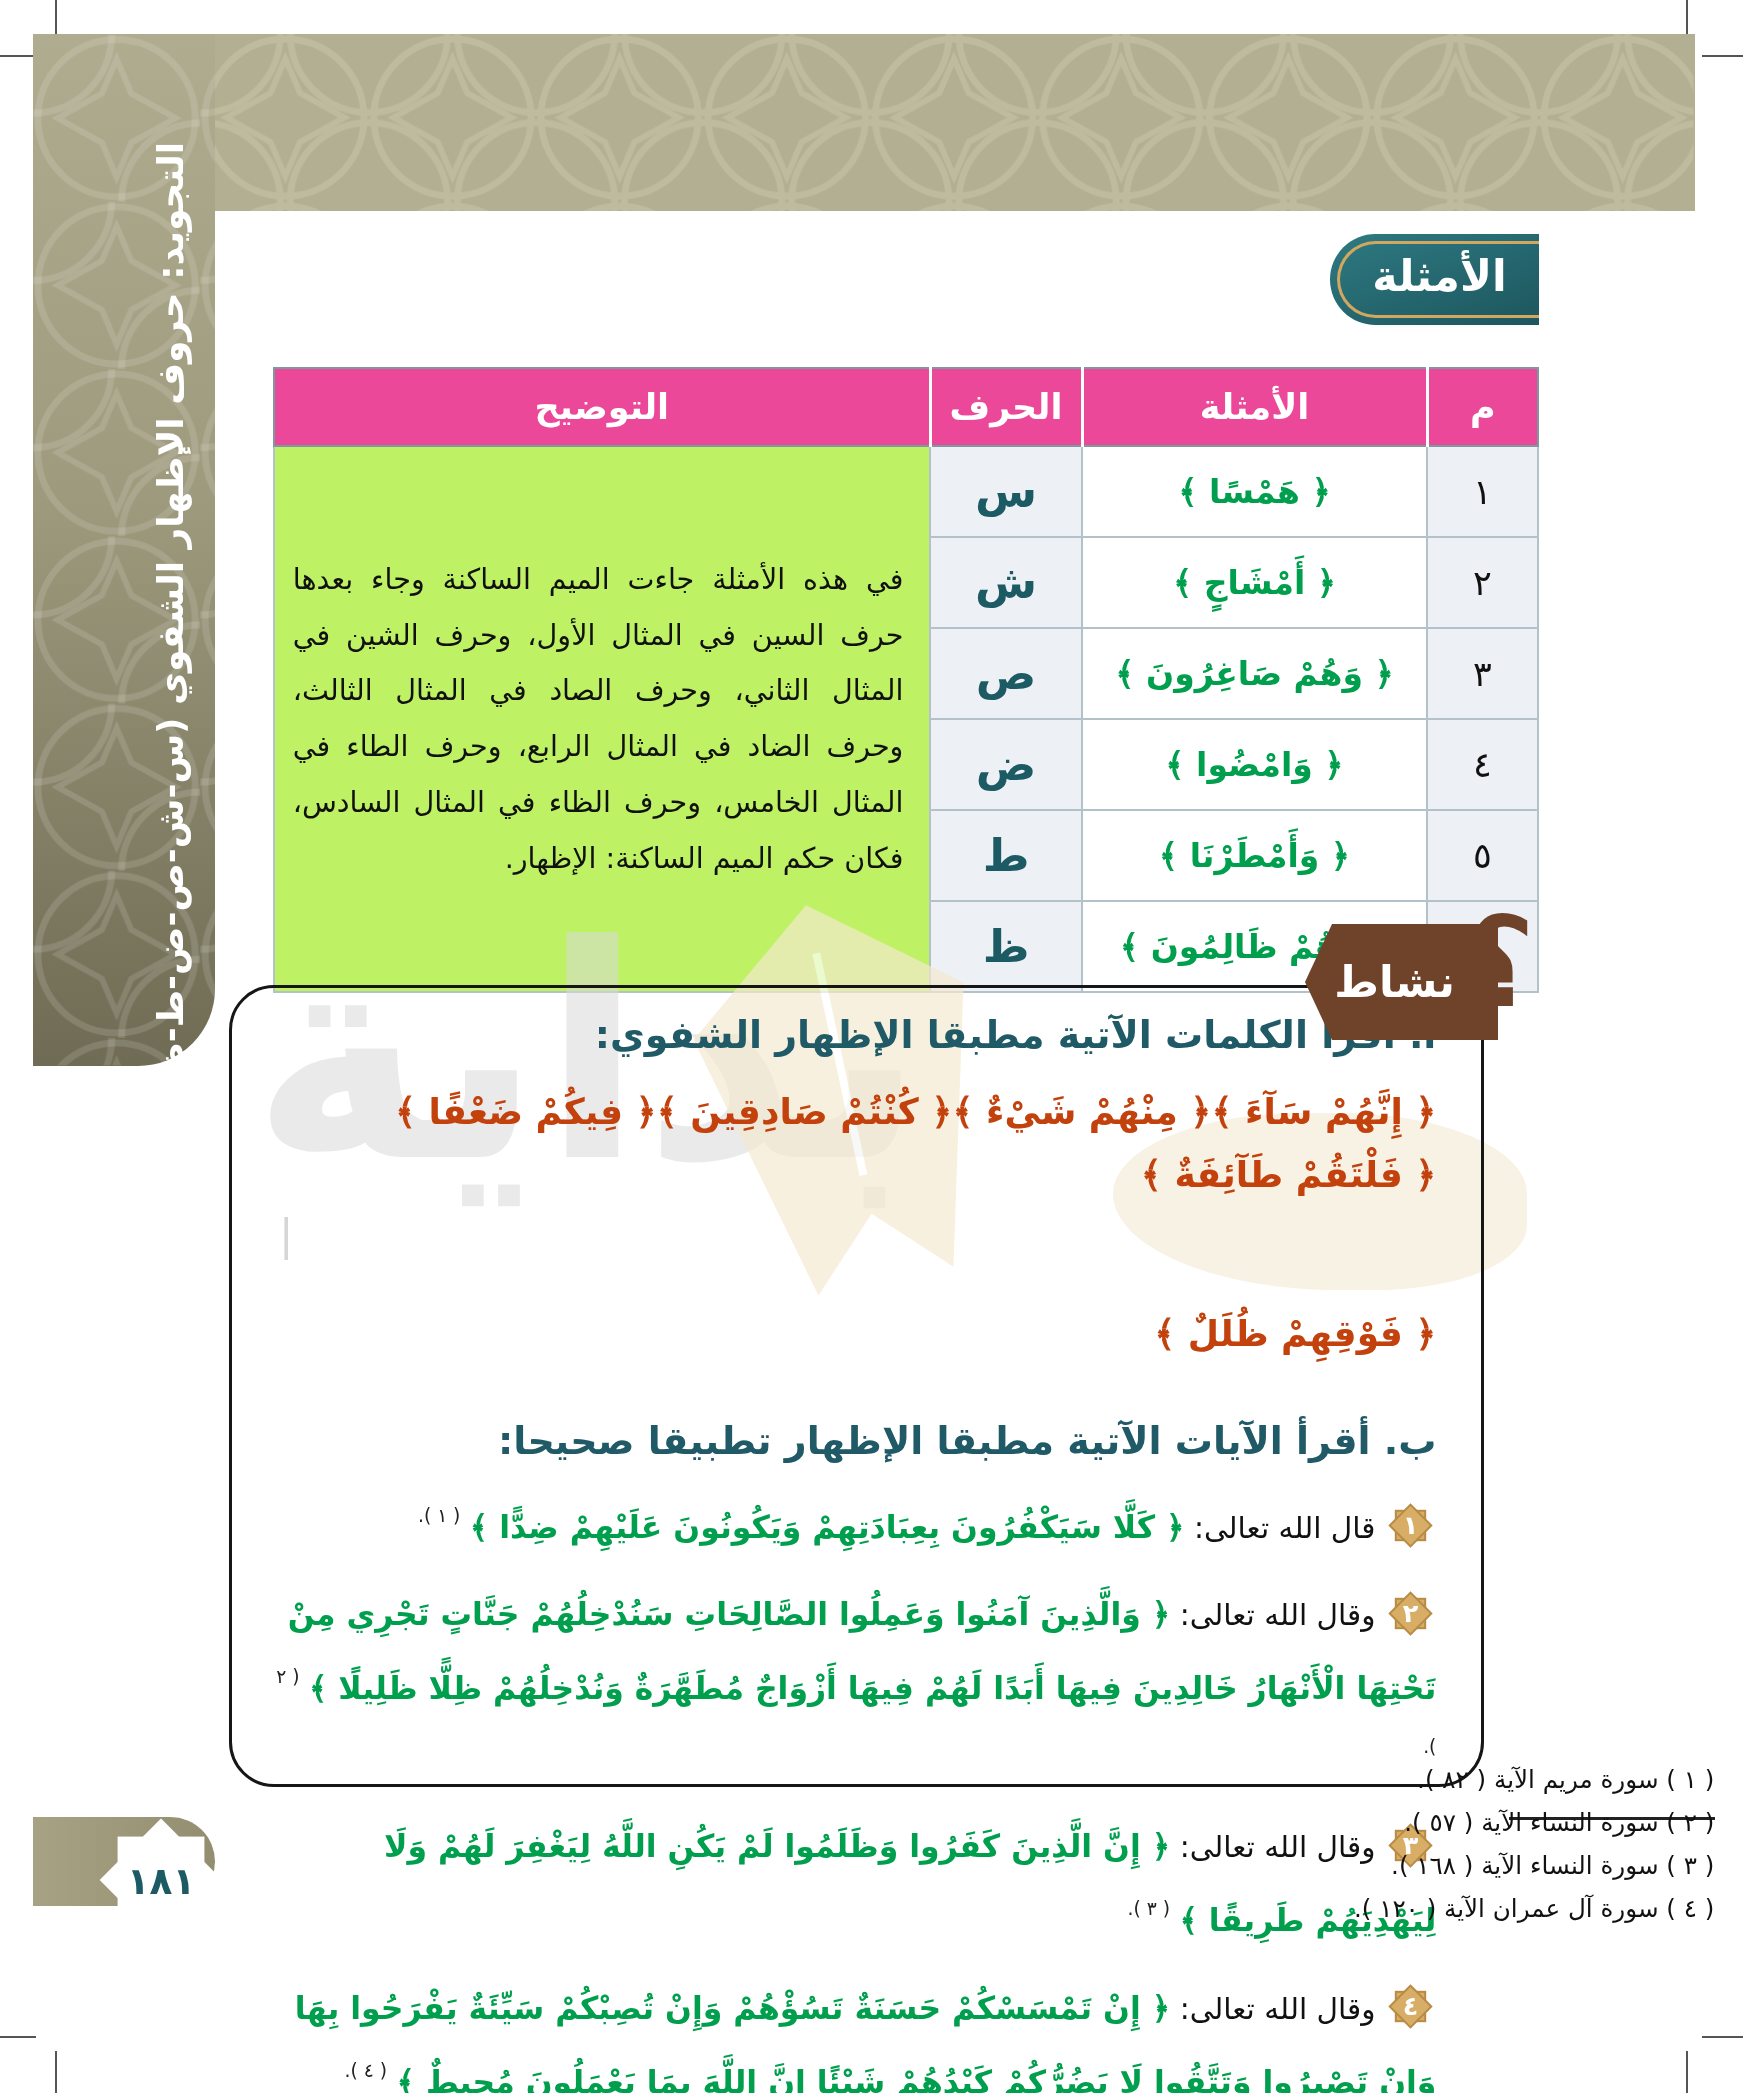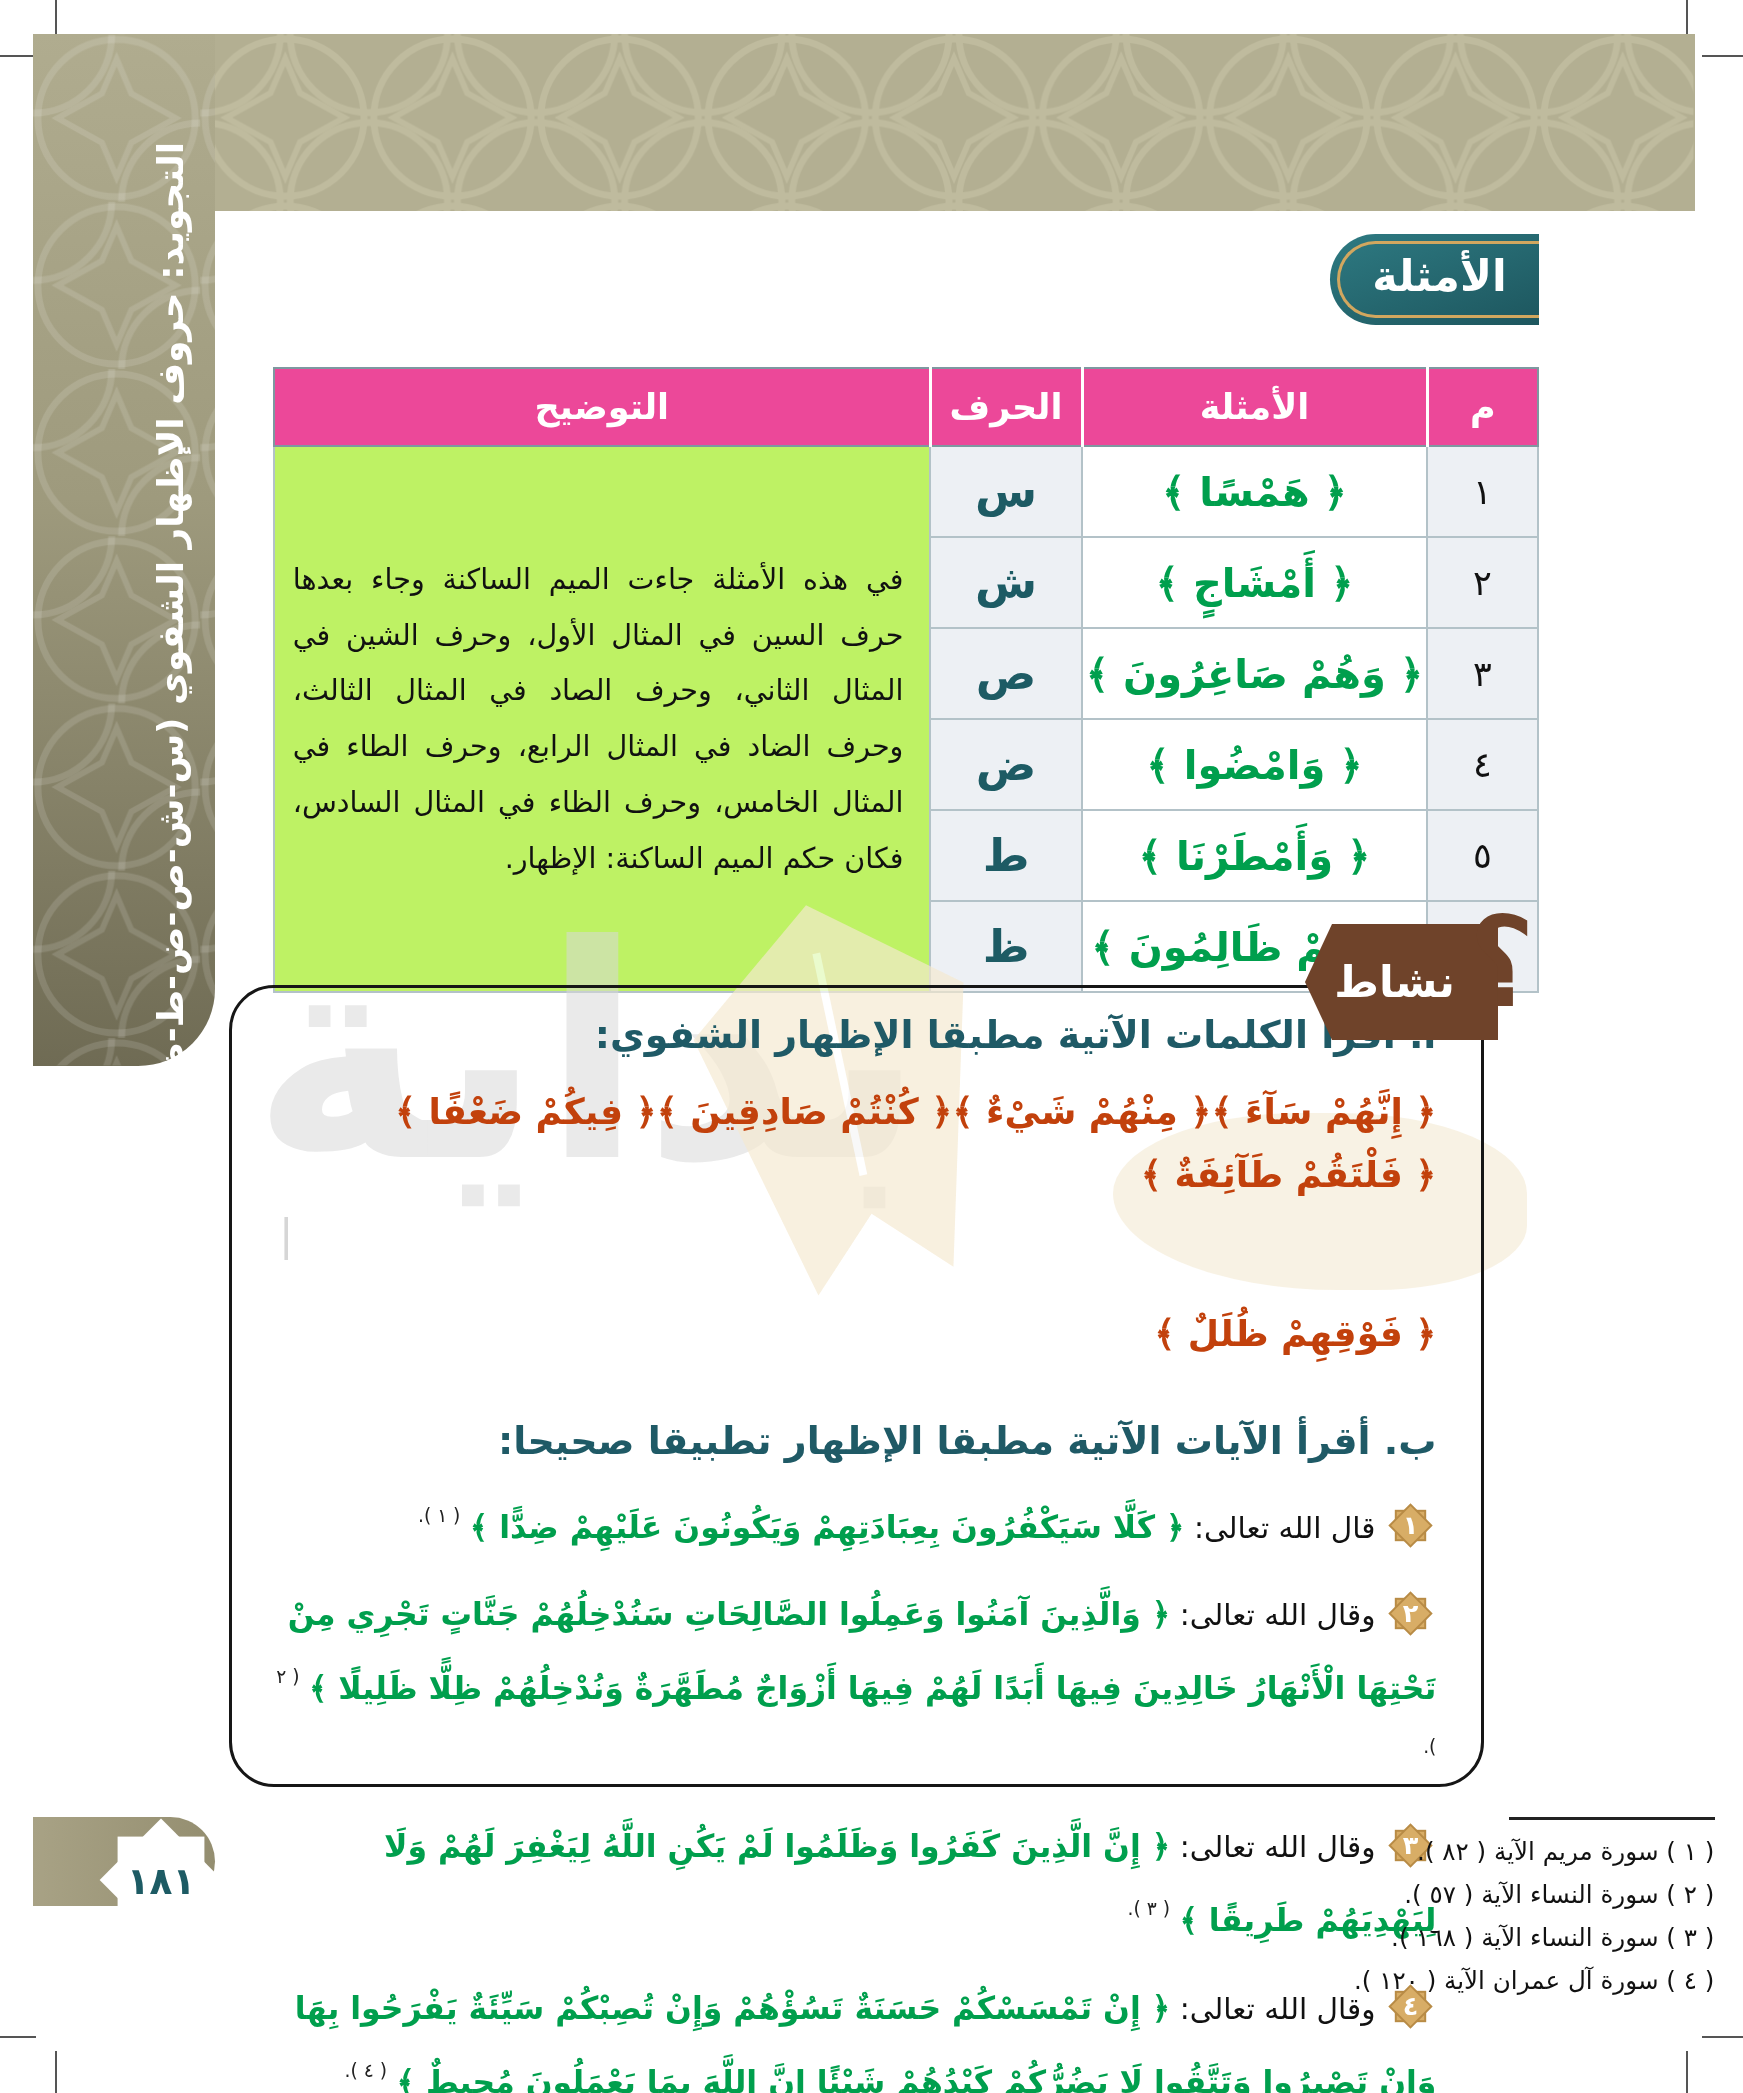--- a/index.html
+++ b/index.html
@@ -37,21 +37,21 @@
   .extab-label{color:#fff;font-size:43px;font-weight:bold;line-height:1;padding-bottom:5.9px;}
 
   
   .ex-table{position:absolute;left:273px;top:367px;width:1264px;border-collapse:collapse;
             border:2px solid #7e98a0;table-layout:fixed;}
   .ex-table th{background:#ec4899;color:#fff;font-size:35px;font-weight:bold;height:74px;
             border-left:3px solid #ffffff;border-bottom:2px solid #7e98a0;}
   .ex-table th:last-child{border-left:none;}
   .ex-table td{border:2px solid #b3c2c8;height:87px;text-align:center;vertical-align:middle;}
   td.c-num{background:#edf0f4;font-size:35px;color:#111;}
-  td.c-ex{background:#ffffff;color:#009f4d;font-size:40px;font-weight:bold;}
+  td.c-ex{background:#ffffff;color:#009f4d;font-size:33px;font-weight:bold;}
   td.c-letter{background:#edf0f4;color:#1d5b64;font-size:45px;font-weight:bold;}
   td.c-expl{background:#bef264;text-align:right;padding:5.9px 25.6px 5.9px 17.7px;}
   .expl-p{margin:0;font-size:28.6px;line-height:1.95;color:#111;text-align:justify;}
 
   
   .wm-logo{left:251px;top:882px;font-size:296px;font-weight:bold;color:#d9d9d9;
            opacity:.55;letter-spacing:9.9px;z-index:1;direction:rtl;}
   .wm-nib{left:571px;top:891px;z-index:1;opacity:.8;}
   .wm-blob{left:1113px;top:1113px;width:414px;height:177px;background:#f3e7cd;
            border-radius:50% 50% 40% 60%;opacity:.55;z-index:1;}
@@ -83,21 +83,21 @@
   .vitem{direction:rtl;text-align:right;font-size:29.6px;color:#111;line-height:2.35;
          margin-top:13.8px;}
   .vitem .medal{display:inline-block;vertical-align:-13.8px;margin-left:9.9px;}
   .medal text{font-size:26px;font-weight:bold;fill:#ffffff;font-family:"DejaVu Sans",sans-serif;}
   .intro{color:#111;font-size:29.6px;}
   .verse{color:#009f4d;font-size:31.5px;font-weight:bold;}
   .ref{font-size:18.7px;color:#222;vertical-align:15.8px;}
 
   
   .foot-rule{left:1509px;top:1817px;width:206px;height:3px;background:#222;z-index:2;}
-  .footnotes{right:29.6px;top:1830px;width:690px;direction:rtl;text-align:right;z-index:2;}
+  .footnotes{right:29.6px;top:1758px;width:690px;direction:rtl;text-align:right;z-index:2;}
   .footnote{font-size:24.6px;color:#111;line-height:1.75;}
 </style>
 </head>
 <body>
 
 <div class="crop" style="left:55px;top:0;width:2px;height:36px;"></div>
 <div class="crop" style="left:0;top:55px;width:36px;height:2px;"></div>
 <div class="crop" style="left:1686px;top:0;width:2px;height:36px;"></div>
 <div class="crop" style="left:1702px;top:55px;width:41px;height:2px;"></div>
 <div class="crop" style="left:55px;top:2051px;width:2px;height:42px;"></div>

